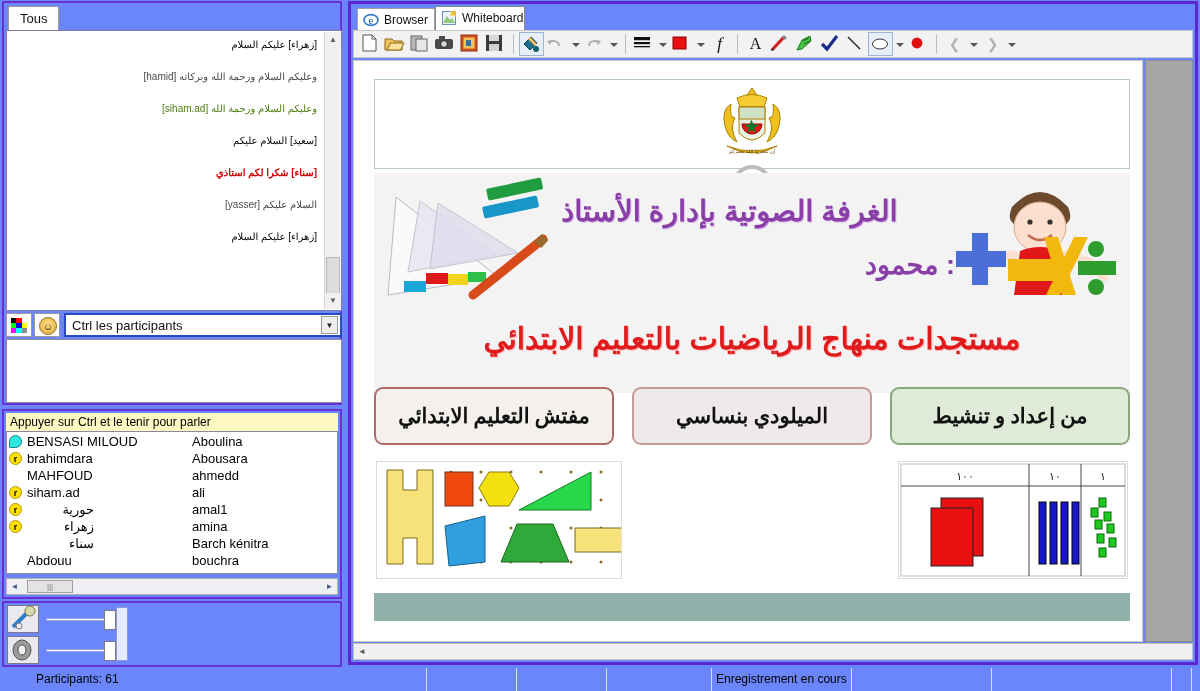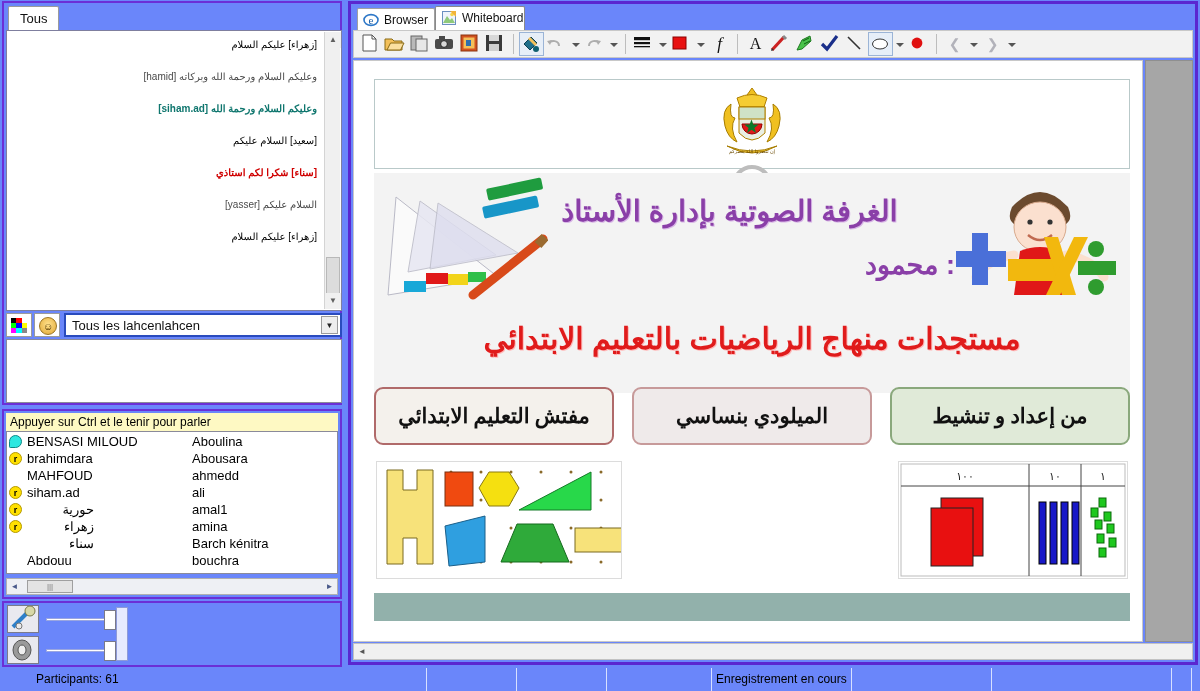--- a/index.html
+++ b/index.html
@@ -45,21 +45,21 @@
   .chat-msgs { padding: 6px 24px 6px 6px; }
   .chat-msg {
     font-size: 10px; line-height: 15px;
     margin: 0 0 17px 0;
     direction: rtl; text-align: right;
     white-space: nowrap; overflow: hidden;
     unicode-bidi: plaintext;
   }
   .m-black { color: #000; }
   .m-gray  { color: #4a4a4a; }
-  .m-green { color: #0f766e; font-weight: bold; }
+  .m-green { color: #4d7c0f; font-weight: normal; }
   .m-red   { color: #d00000; font-weight: bold; }
 
   
   .vscroll {
     position: absolute; right: 1px; top: 1px; width: 16px; bottom: 1px;
     background: #f0f0f0; border-left: 1px solid #d4d4d4;
   }
   .vscroll .arr {
     position: absolute; left: 0; width: 16px; height: 16px;
     background: #f0f0f0; color: #606060; font-size: 8px;
@@ -300,21 +300,21 @@
               <i style="background:#ff0"></i>
             <i style="background:#f0f"></i>
               <i style="background:#0ff"></i>
               <i style="background:#888"></i>
           </span>
         </div>
         <div class="mini-btn">
           <span class="smiley">☺</span>
         </div>
         <div id="chat-target">
-          <span>Tous les lahcenlahcen</span>
+          <span>Ctrl les participants</span>
           <span class="caret">▼</span>
         </div>
       </div>
 
       <div id="chat-input"></div>
     </div>
 
     <div id="roster-panel" class="panel-frame">
       <div id="roster-hdr">Appuyer sur Ctrl et le tenir pour parler</div>
       <div id="roster-list">

